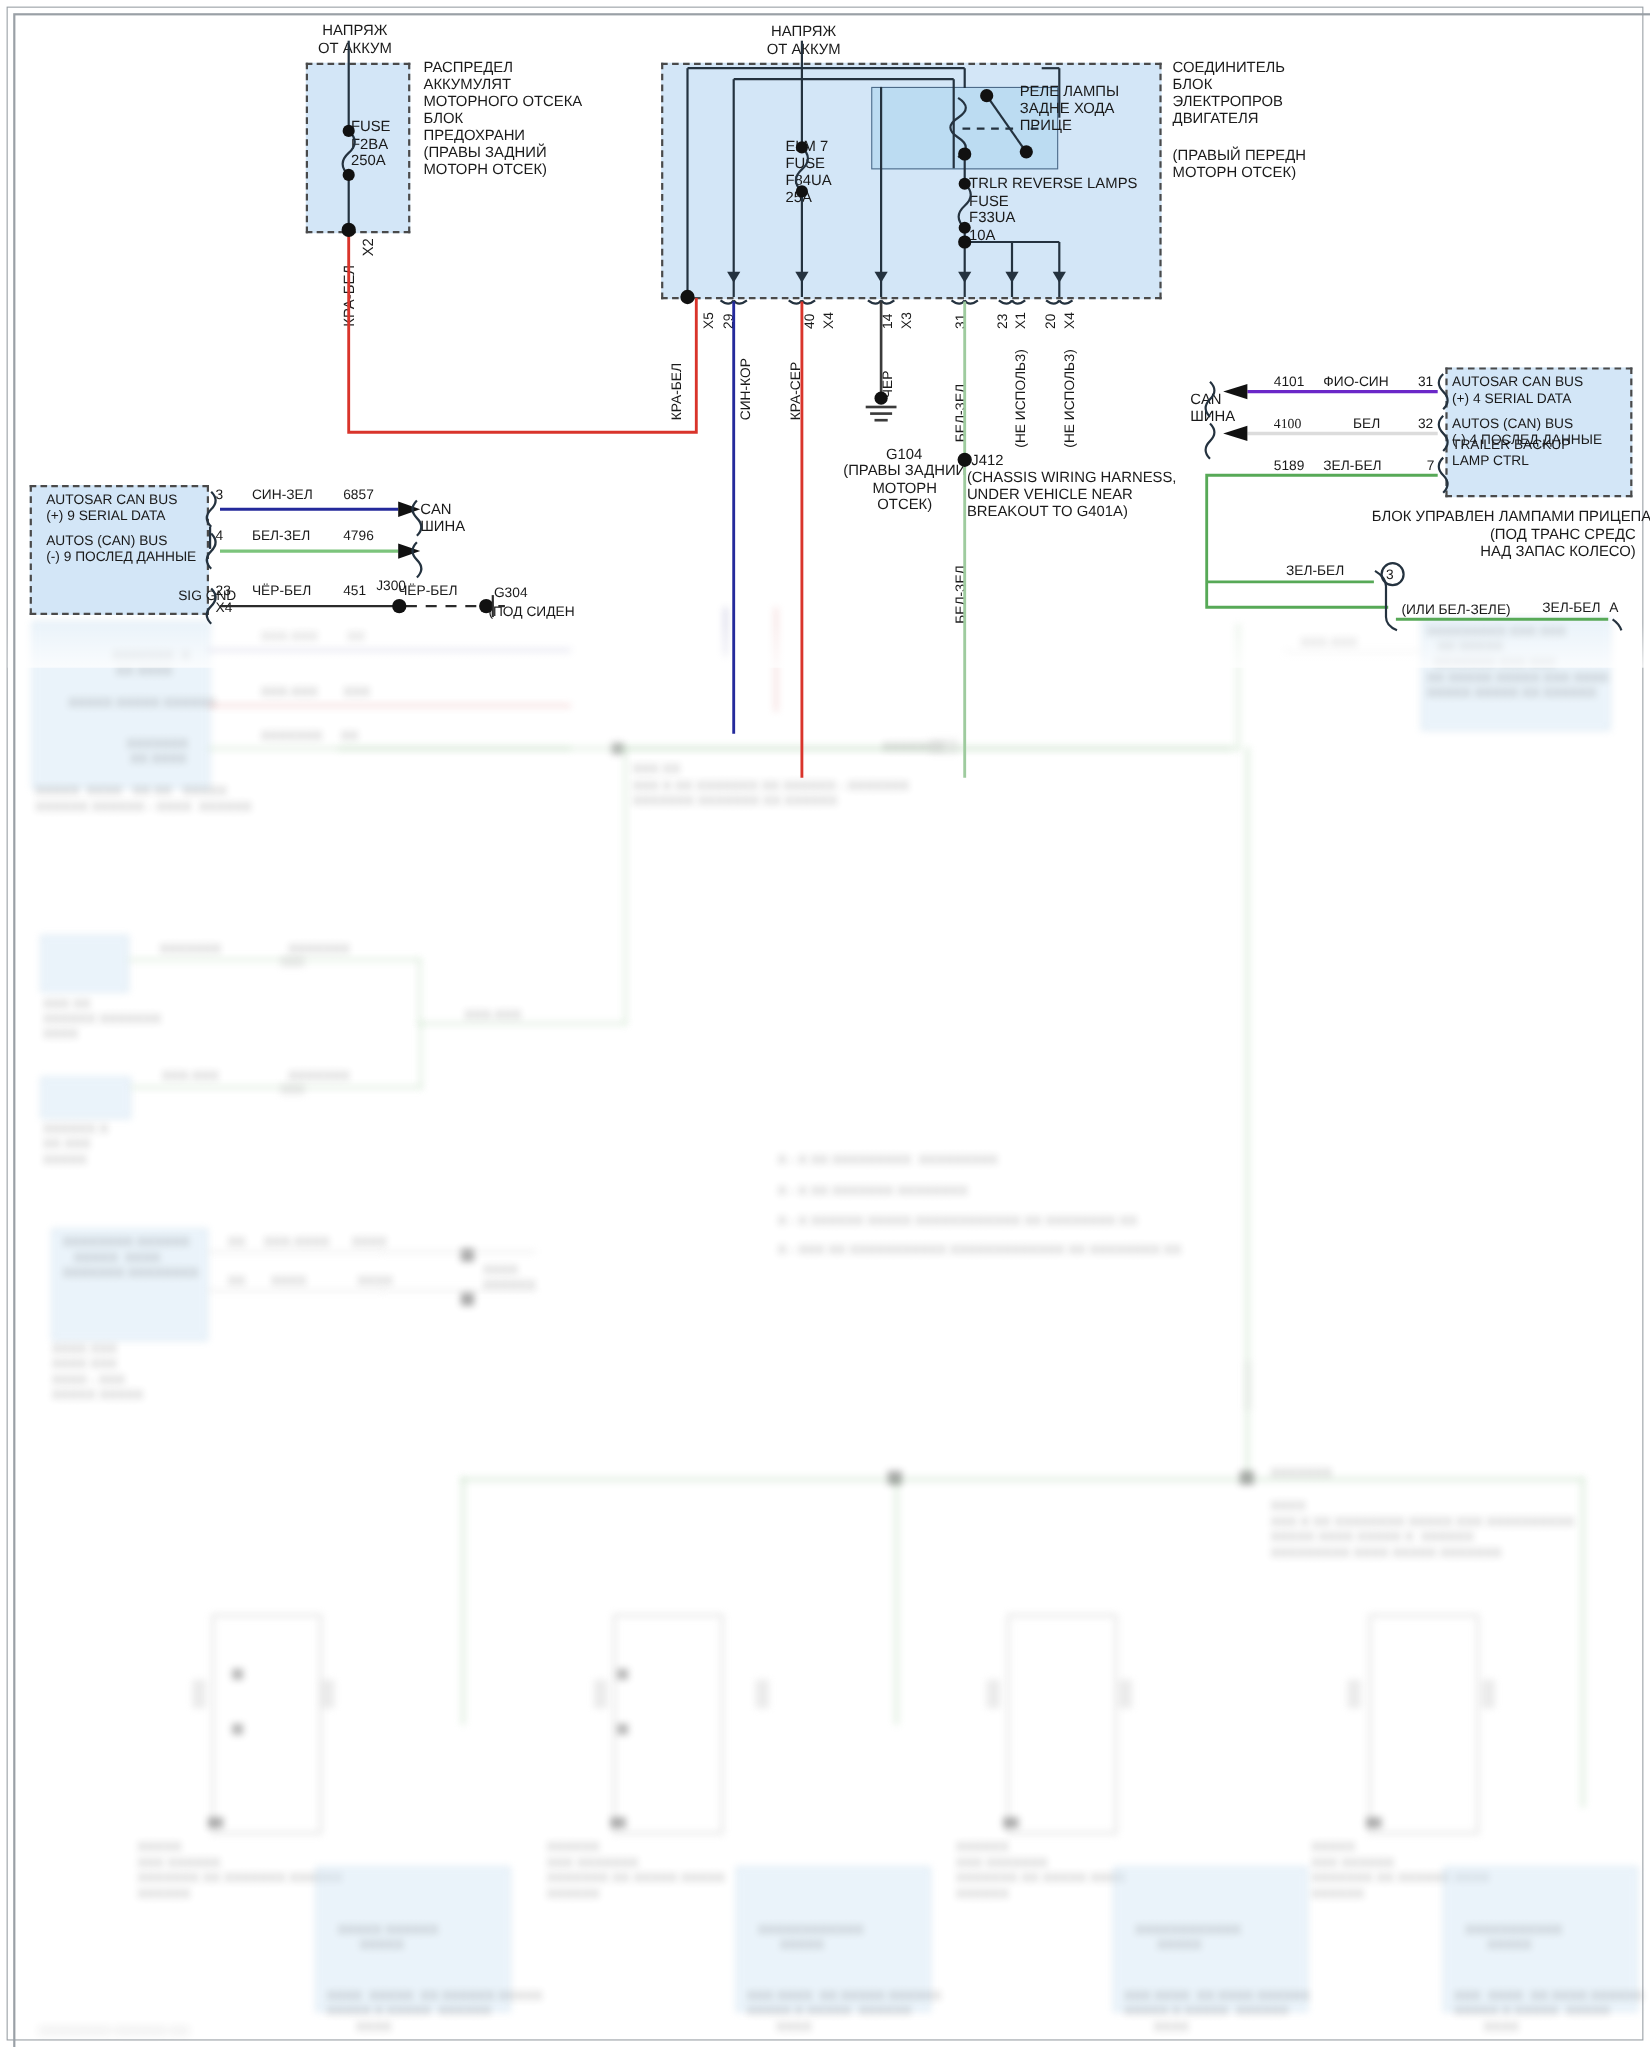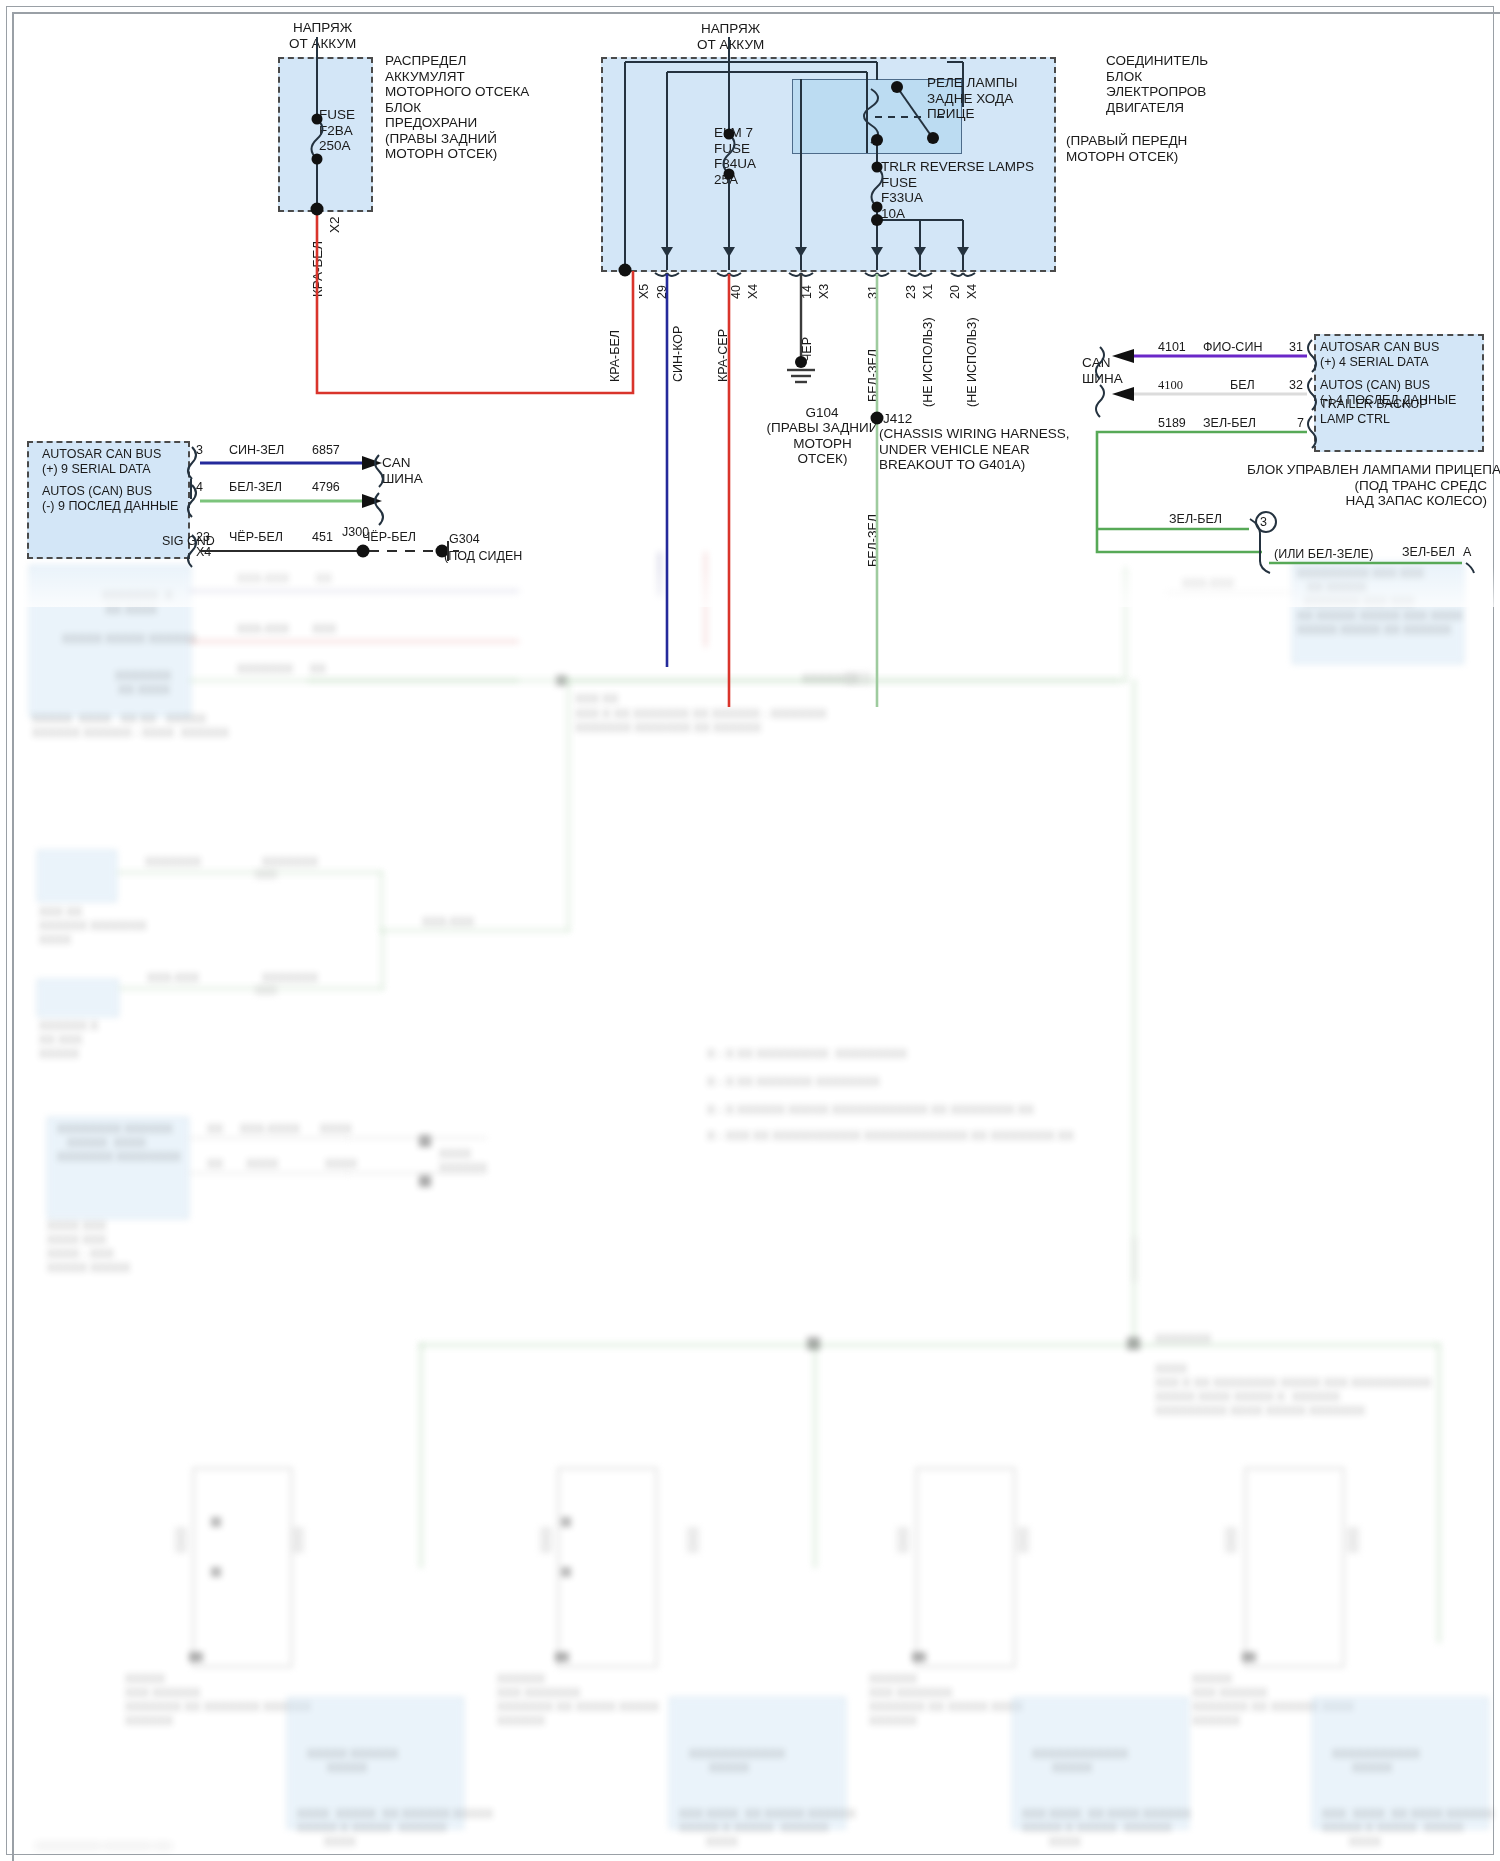--- a/index.html
+++ b/index.html
@@ -214,21 +214,21 @@
     <div class="lbl" style="left:312px;top:100px;"><span>FUSE</span><br><span>F2BA</span><br><span>250A</span></div>
     <div class="lbl vert" style="left:320px;top:226px;">X2</div>
     <div class="lbl vert" style="left:303px;top:290px;">КРА-БЕЛ</div>
 
     <div class="box dashed" style="left:594px;top:50px;width:455px;height:215px;"></div>
     <div class="box solid" style="left:785px;top:72px;width:170px;height:75px;"></div>
     <div class="lbl" style="left:690px;top:14px;text-align:center;"><span>НАПРЯЖ</span><br><span>ОТ АККУМ</span></div>
     <div class="lbl" style="left:920px;top:68px;">РЕЛЕ ЛАМПЫ
 ЗАДНЕ ХОДА
 ПРИЦЕ</div>
-    <div class="lbl" style="left:1059px;top:46px;margin-left:40px;">СОЕДИНИТЕЛЬ
+    <div class="lbl" style="left:1059px;top:46px;">СОЕДИНИТЕЛЬ
 БЛОК
 ЭЛЕКТРОПРОВ
 ДВИГАТЕЛЯ</div>
     <div class="lbl" style="left:1059px;top:126px;">(ПРАВЫЙ ПЕРЕДН
 МОТОРН ОТСЕК)</div>
     <div class="lbl" style="left:707px;top:118px;"><span>ELM 7</span><br><span>FUSE</span><br><span>F84UA</span><br><span>25A</span></div>
     <div class="lbl" style="left:874px;top:152px;"><span>TRLR REVERSE LAMPS</span><br><span>FUSE</span><br><span>F33UA</span><br><span>10A</span></div>
 
     <div class="lbl sm vert" style="left:630px;top:292px;">X5</div>
     <div class="lbl sm vert" style="left:601px;top:375px;">КРА-БЕЛ</div>

